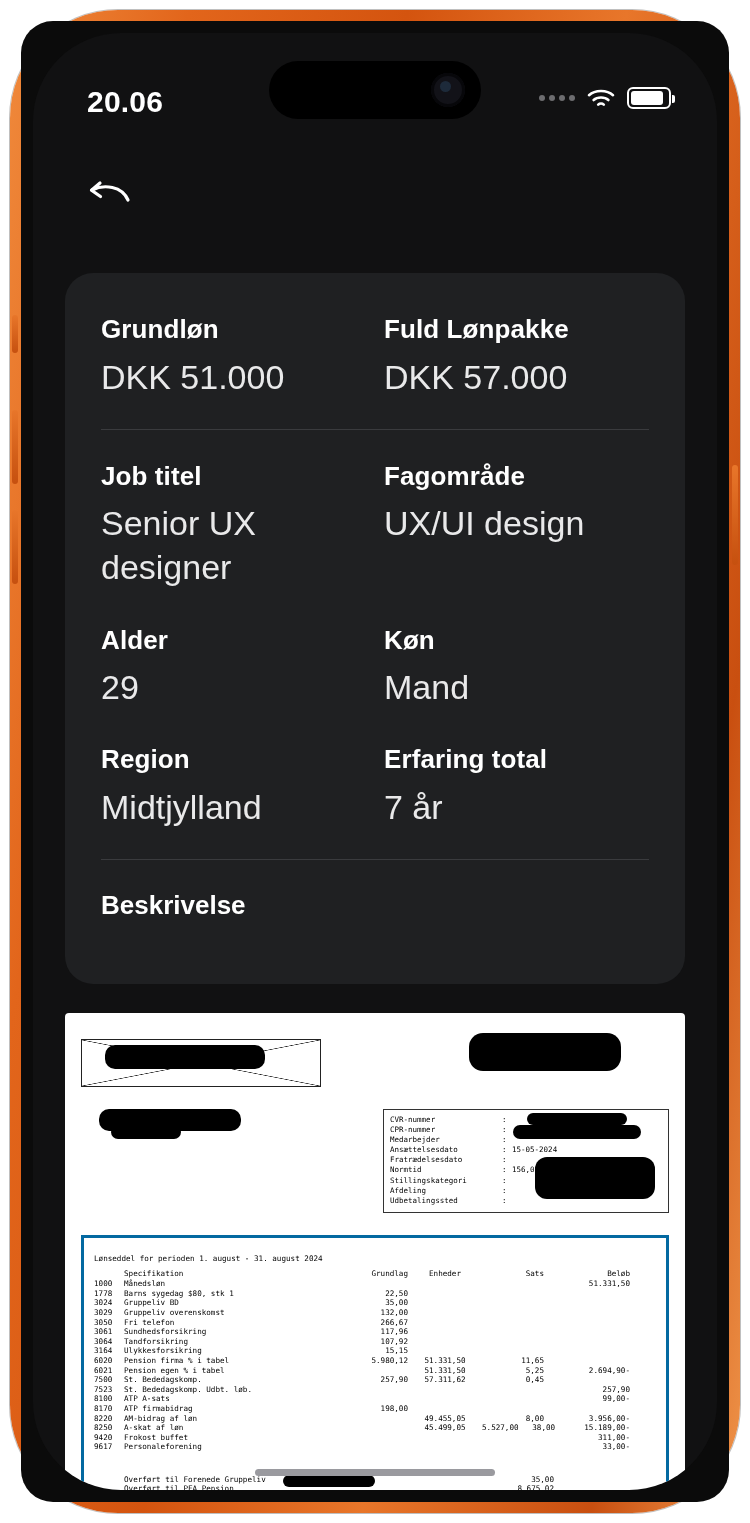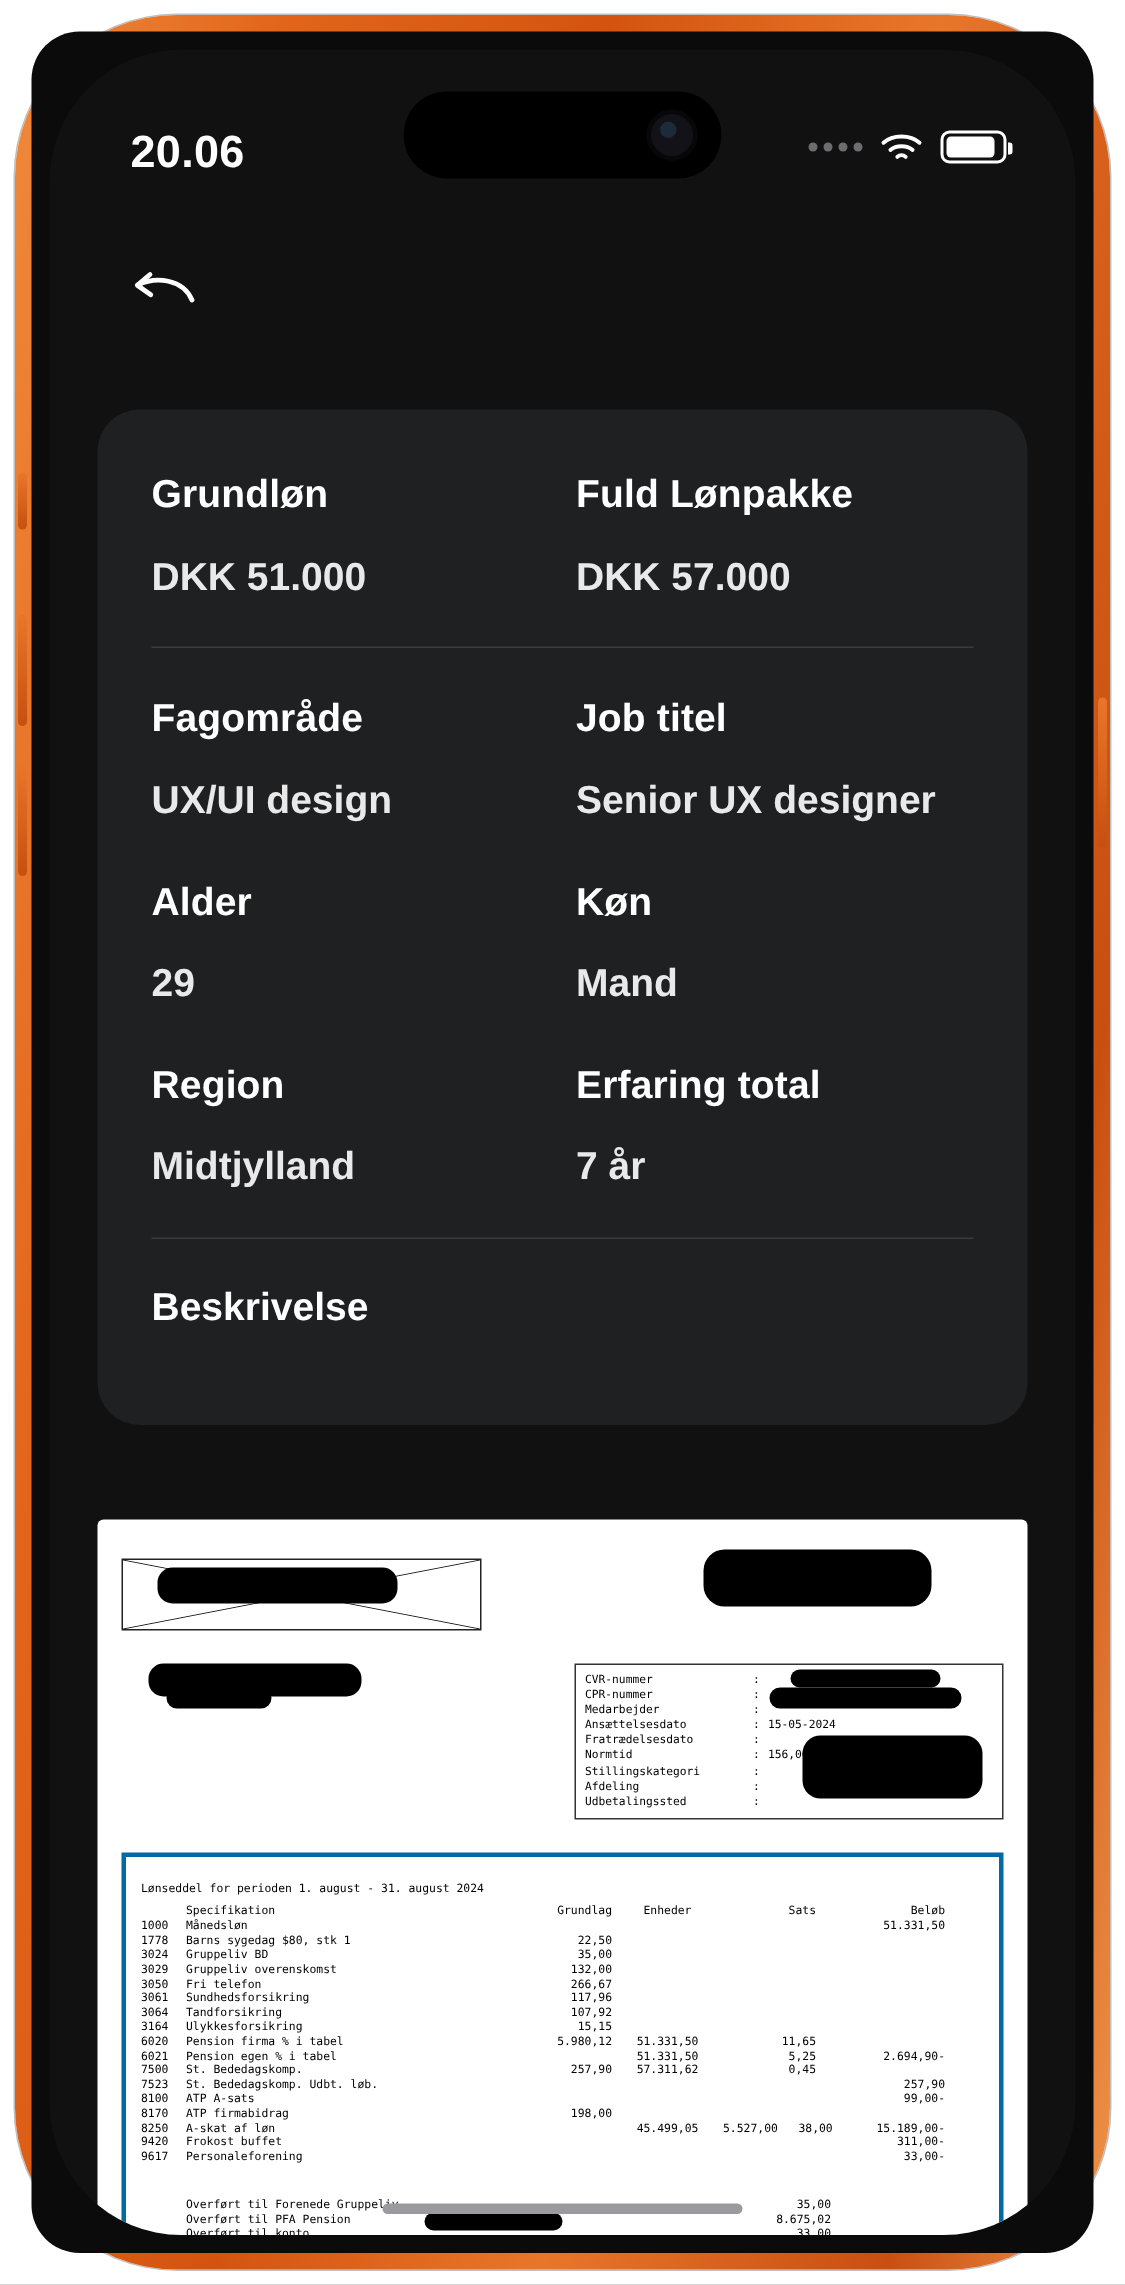--- a/index.html
+++ b/index.html
@@ -134,25 +134,25 @@
   }
   .field { margin-bottom: 0; }
   .field .lbl {
     font-size: 26px;
     font-weight: 700;
     letter-spacing: .1px;
     color: #ffffff;
     line-height: 1.25;
   }
   .field .val {
-    font-size: 26px;
-    font-weight: 700;
+    font-size: 34px;
+    font-weight: 400;
     color: #e9e9ea;
     line-height: 1.3;
-    margin-top: 22px;
+    margin-top: 9px;
   }
   .rowgap { margin-top: 34px; }
   .divider {
     height: 1px;
     background: #3a3b3e;
     margin: 30px 0 30px 0;
   }
   .desc-title {
     font-size: 26px; font-weight: 700; color: #fff;
     margin-bottom: 21px;
@@ -299,26 +299,26 @@
             <div class="field">
               <div class="lbl">Fuld Lønpakke</div>
               <div class="val">DKK 57.000</div>
             </div>
           </div>
 
           <div class="divider"></div>
 
           <div class="grid2">
             <div class="field">
+              <div class="lbl">Job titel</div>
+              <div class="val">Senior UX designer</div>
+            </div>
+            <div class="field">
               <div class="lbl">Fagområde</div>
               <div class="val">UX/UI design</div>
-            </div>
-            <div class="field">
-              <div class="lbl">Job titel</div>
-              <div class="val">Senior UX designer</div>
             </div>
           </div>
 
           <div class="grid2 rowgap">
             <div class="field">
               <div class="lbl">Alder</div>
               <div class="val">29</div>
             </div>
             <div class="field">
               <div class="lbl">Køn</div>
@@ -422,20 +422,21 @@
                 <div class="lrow"><span class="c-code">3050</span><span class="c-text">Fri telefon</span><span class="c-grund">266,67</span><span class="c-enh"></span><span class="c-sats"></span><span class="c-belob"></span></div>
                 <div class="lrow"><span class="c-code">3061</span><span class="c-text">Sundhedsforsikring</span><span class="c-grund">117,96</span><span class="c-enh"></span><span class="c-sats"></span><span class="c-belob"></span></div>
                 <div class="lrow"><span class="c-code">3064</span><span class="c-text">Tandforsikring</span><span class="c-grund">107,92</span><span class="c-enh"></span><span class="c-sats"></span><span class="c-belob"></span></div>
                 <div class="lrow"><span class="c-code">3164</span><span class="c-text">Ulykkesforsikring</span><span class="c-grund">15,15</span><span class="c-enh"></span><span class="c-sats"></span><span class="c-belob"></span></div>
                 <div class="lrow"><span class="c-code">6020</span><span class="c-text">Pension firma % i tabel</span><span class="c-grund">5.980,12</span><span class="c-enh">51.331,50</span><span class="c-sats">11,65</span><span class="c-belob"></span></div>
                 <div class="lrow"><span class="c-code">6021</span><span class="c-text">Pension egen % i tabel</span><span class="c-grund"></span><span class="c-enh">51.331,50</span><span class="c-sats">5,25</span><span class="c-belob">2.694,90-</span></div>
                 <div class="lrow"><span class="c-code">7500</span><span class="c-text">St. Bededagskomp.</span><span class="c-grund">257,90</span><span class="c-enh">57.311,62</span><span class="c-sats">0,45</span><span class="c-belob"></span></div>
                 <div class="lrow"><span class="c-code">7523</span><span class="c-text">St. Bededagskomp. Udbt. løb.</span><span class="c-grund"></span><span class="c-enh"></span><span class="c-sats"></span><span class="c-belob">257,90</span></div>
                 <div class="lrow"><span class="c-code">8100</span><span class="c-text">ATP A-sats</span><span class="c-grund"></span><span class="c-enh"></span><span class="c-sats"></span><span class="c-belob">99,00-</span></div>
                 <div class="lrow"><span class="c-code">8170</span><span class="c-text">ATP firmabidrag</span><span class="c-grund">198,00</span><span class="c-enh"></span><span class="c-sats"></span><span class="c-belob"></span></div>
+                <div class="lrow"><span class="c-code">8220</span><span class="c-text">AM-bidrag af løn</span><span class="c-grund"></span><span class="c-enh">49.455,05</span><span class="c-sats">8,00</span><span class="c-belob">3.956,00-</span></div>
                 <div class="lrow"><span class="c-code">8250</span><span class="c-text">A-skat af løn</span><span class="c-grund"></span><span class="c-enh">45.499,05</span><span class="c-sats">5.527,00   38,00</span><span class="c-belob">15.189,00-</span></div>
                 <div class="lrow"><span class="c-code">9420</span><span class="c-text">Frokost buffet</span><span class="c-grund"></span><span class="c-enh"></span><span class="c-sats"></span><span class="c-belob">311,00-</span></div>
                 <div class="lrow"><span class="c-code">9617</span><span class="c-text">Personaleforening</span><span class="c-grund"></span><span class="c-enh"></span><span class="c-sats"></span><span class="c-belob">33,00-</span></div>
               </div>
               <div class="transfers">
                 <div class="trow"><span class="t-text">Overført til Forenede Gruppeliv</span><span class="t-val">35,00</span></div>
                 <div class="trow"><span class="t-text">Overført til PFA Pension</span><span class="t-val">8.675,02</span></div>
                 <div class="trow"><span class="t-text">Overført til konto</span><span class="t-val">33,00</span></div>
               </div>
             </div>

